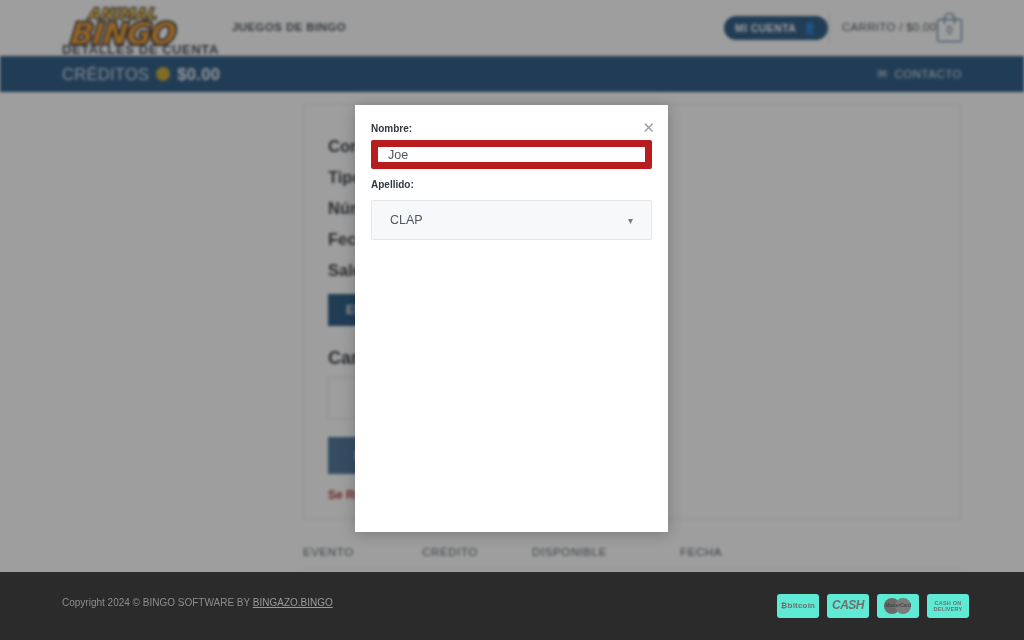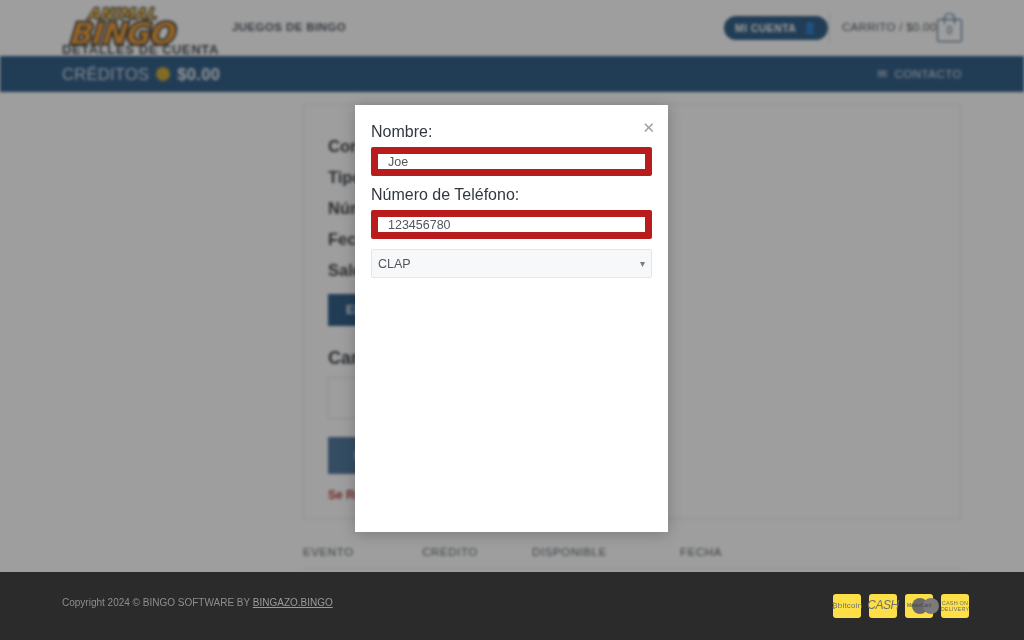--- a/index.html
+++ b/index.html
@@ -142,24 +142,24 @@
     position: absolute; left: 0; bottom: 0; width: 1024px; height: 68px;
     background: #2b2b2b; z-index: 4;
   }
   .copy {
     position: absolute; left: 62px; top: 25px;
     font-size: 10px; color: #8e8e8e;
   }
   .copy a { color: #9a9a9a; text-decoration: underline; }
   .pays { position: absolute; right: 55px; top: 22px; display: flex; gap: 8px; }
   .pay {
-    width: 28px; height: 24px; border-radius: 3px;
-    background: #fde047; color: #6f6f6f;
+    width: 42px; height: 24px; border-radius: 3px;
+    background: #5eead4; color: #6f6f6f;
     display: flex; align-items: center; justify-content: center;
-    font-size: 8px; font-weight: 400; letter-spacing: .2px;
+    font-size: 8px; font-weight: 700; letter-spacing: .2px;
     text-align: center; line-height: 1.1;
   }
   .pay.visa { font-size: 12px; font-style: italic; letter-spacing: -.5px; }
   .pay.mc { position: relative; }
   .pay.mc .c1, .pay.mc .c2 {
     position: absolute; top: 4px; width: 16px; height: 16px;
     border-radius: 50%; background: #6a6a6a;
   }
   .pay.mc .c1 { left: 7px; }
   .pay.mc .c2 { left: 18px; background: #7b7b7b; }
@@ -183,34 +183,34 @@
     z-index: 10; box-shadow: 0 2px 14px rgba(0,0,0,.22);
     padding: 18px 16px 0 16px;
   }
   .modal-close {
     position: absolute; right: 13px; top: 15px;
     font-size: 15px; line-height: 1; color: #9aa0a6;
     background: none; border: none; cursor: pointer;
   }
   .fld { margin-bottom: 10px; }
   .fld-label {
-    font-size: 16px; font-weight: 400; color: #32383e;
+    font-size: 10px; font-weight: 700; color: #32383e;
     margin-bottom: 6px; display: block;
   }
   .fld-input {
     width: 281px; height: 29px; border: 7px solid #b91c1c;
     background: #ffffff; font-family: "Liberation Sans", sans-serif;
     font-size: 12.5px; color: #50575e; padding: 0 10px;
     border-radius: 2px; outline: none;
   }
   .fld-select {
-    width: 281px; height: 29px; border: 1px solid #e4e6e8;
+    width: 281px; height: 40px; border: 1px solid #e4e6e8;
     background: #f7f8f9; border-radius: 2px;
     font-size: 12.5px; color: #50575e;
-    padding: 0 6px; display: flex; align-items: center;
+    padding: 0 18px; display: flex; align-items: center;
     justify-content: space-between; cursor: pointer;
   }
   .fld-select .chev { color: #777d83; font-size: 10px; }
   .btn-update {
     margin-top: 8px; background: #3d8fd1; color: #ffffff;
     border: none; padding: 10px 18px; font-size: 12px;
     font-weight: 700; letter-spacing: .5px; cursor: pointer;
     border-radius: 2px;
   }
 </style>
@@ -322,26 +322,23 @@
 
   <div class="modal">
     <button class="modal-close">✕</button>
 
     <div class="fld">
       <label class="fld-label">Nombre:</label>
       <input class="fld-input" value="Joe" style="">
     </div>
 
     <div class="fld">
-    </div>
-
-    <div class="fld">
-      <label class="fld-label">Número de Teléfono:</label>
-      <input class="fld-input" value="123456780" style="">
-    </div>
+      <label class="fld-label">Apellido:</label>
+    </div>
+
 
     <div class="fld">
       <div class="fld-select">
         <span>CLAP</span>
         <span class="chev">▾</span>
       </div>
     </div>
 
 
   </div>

